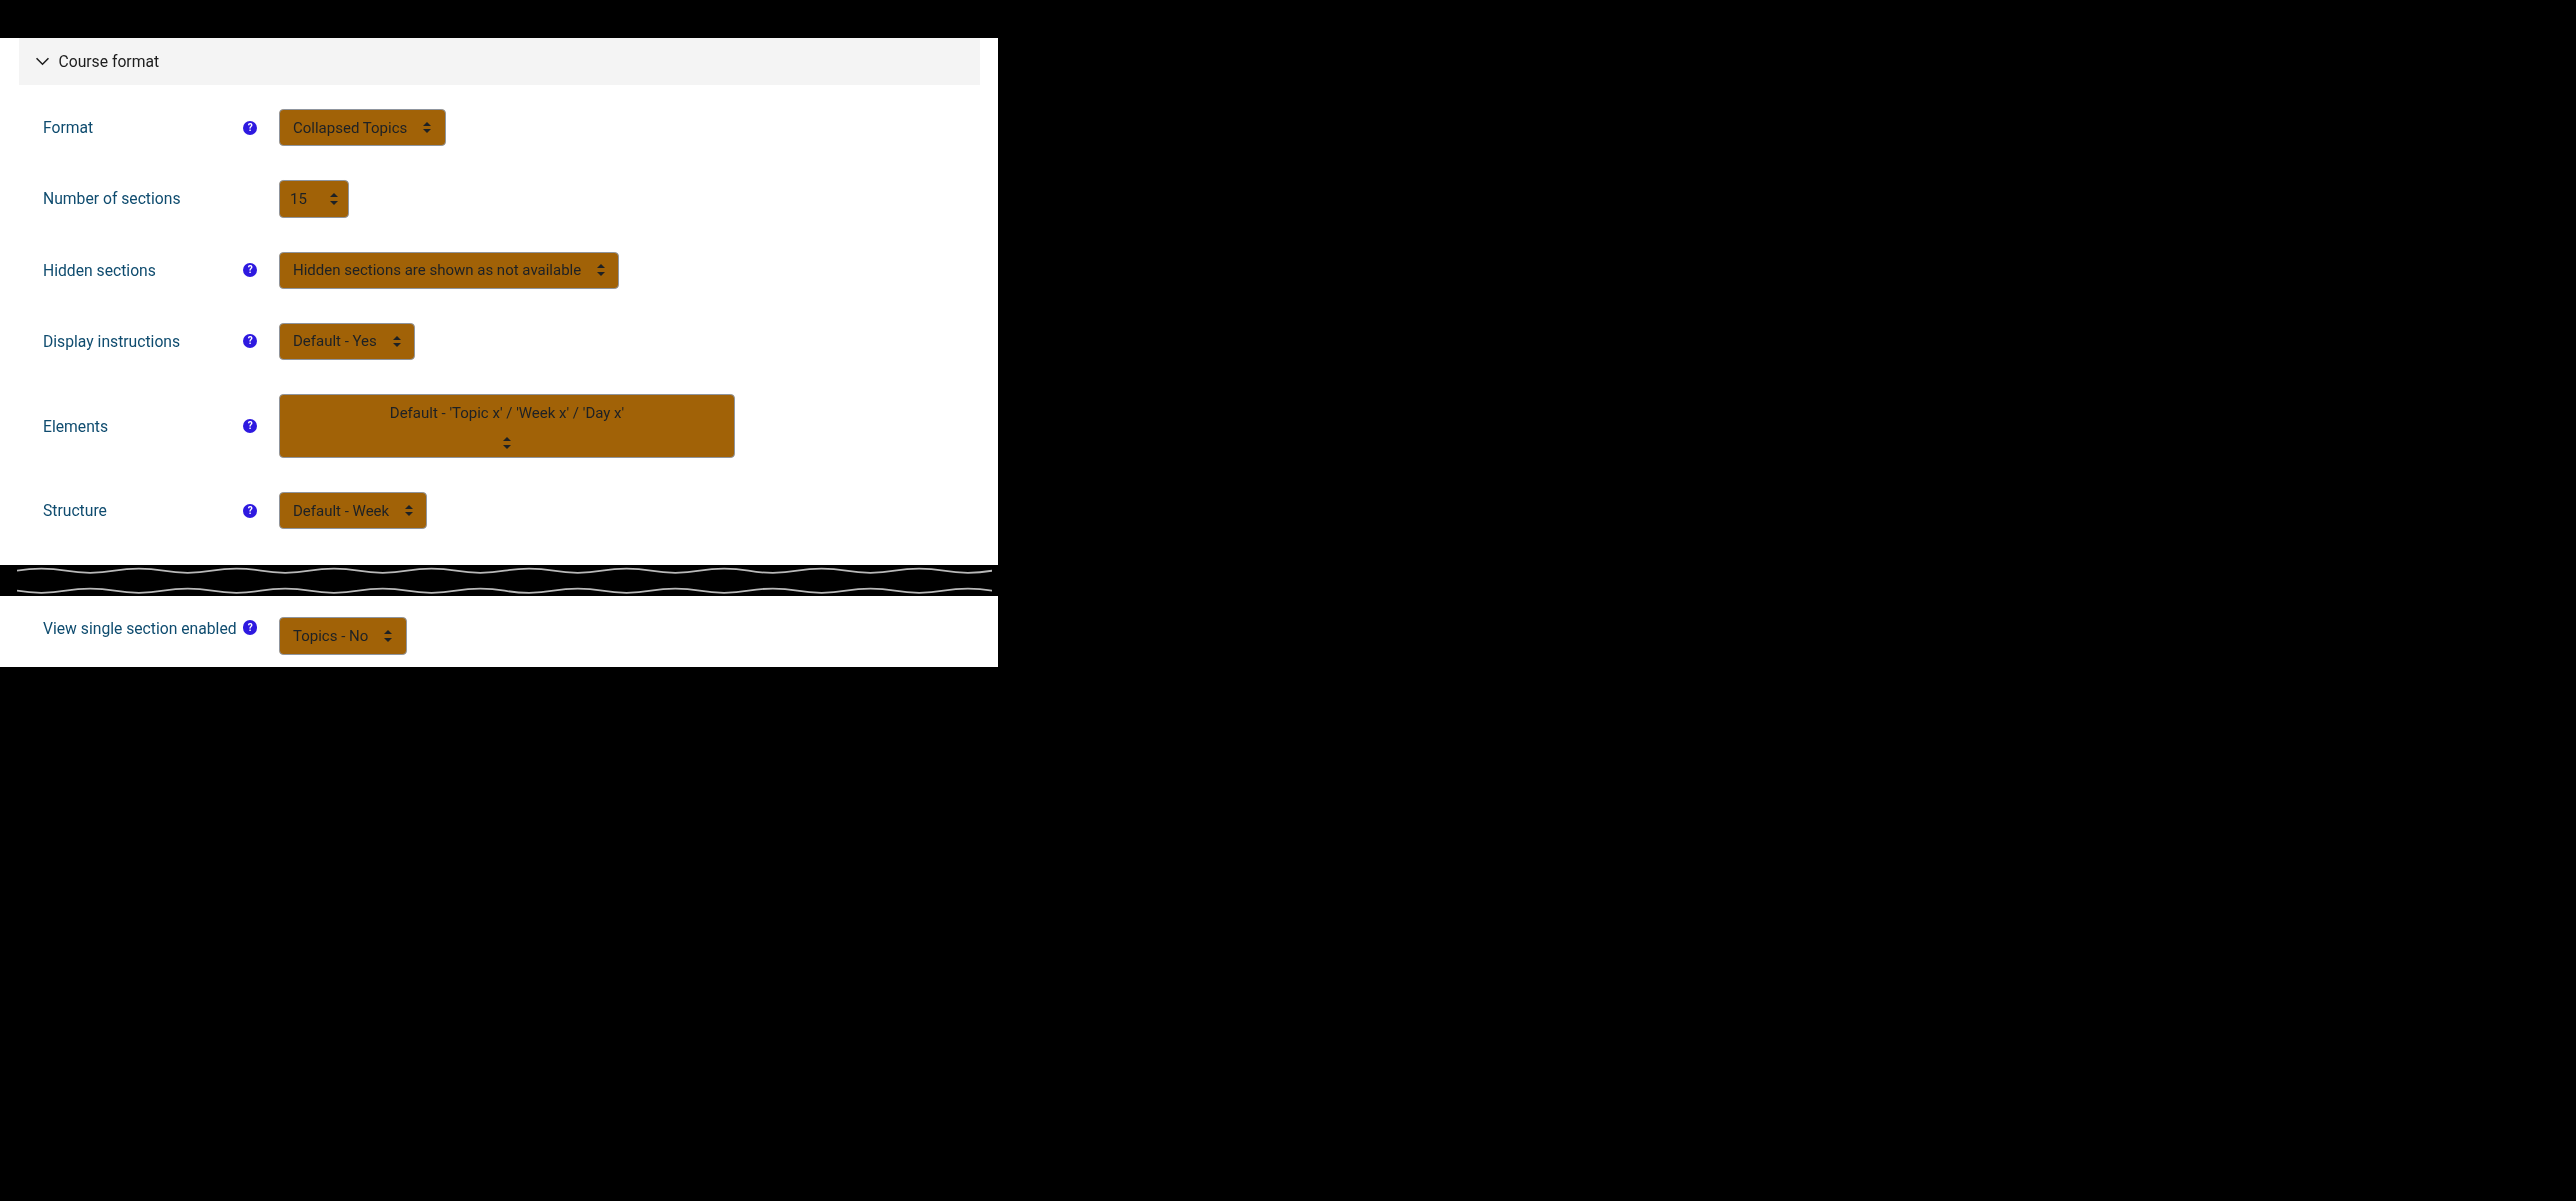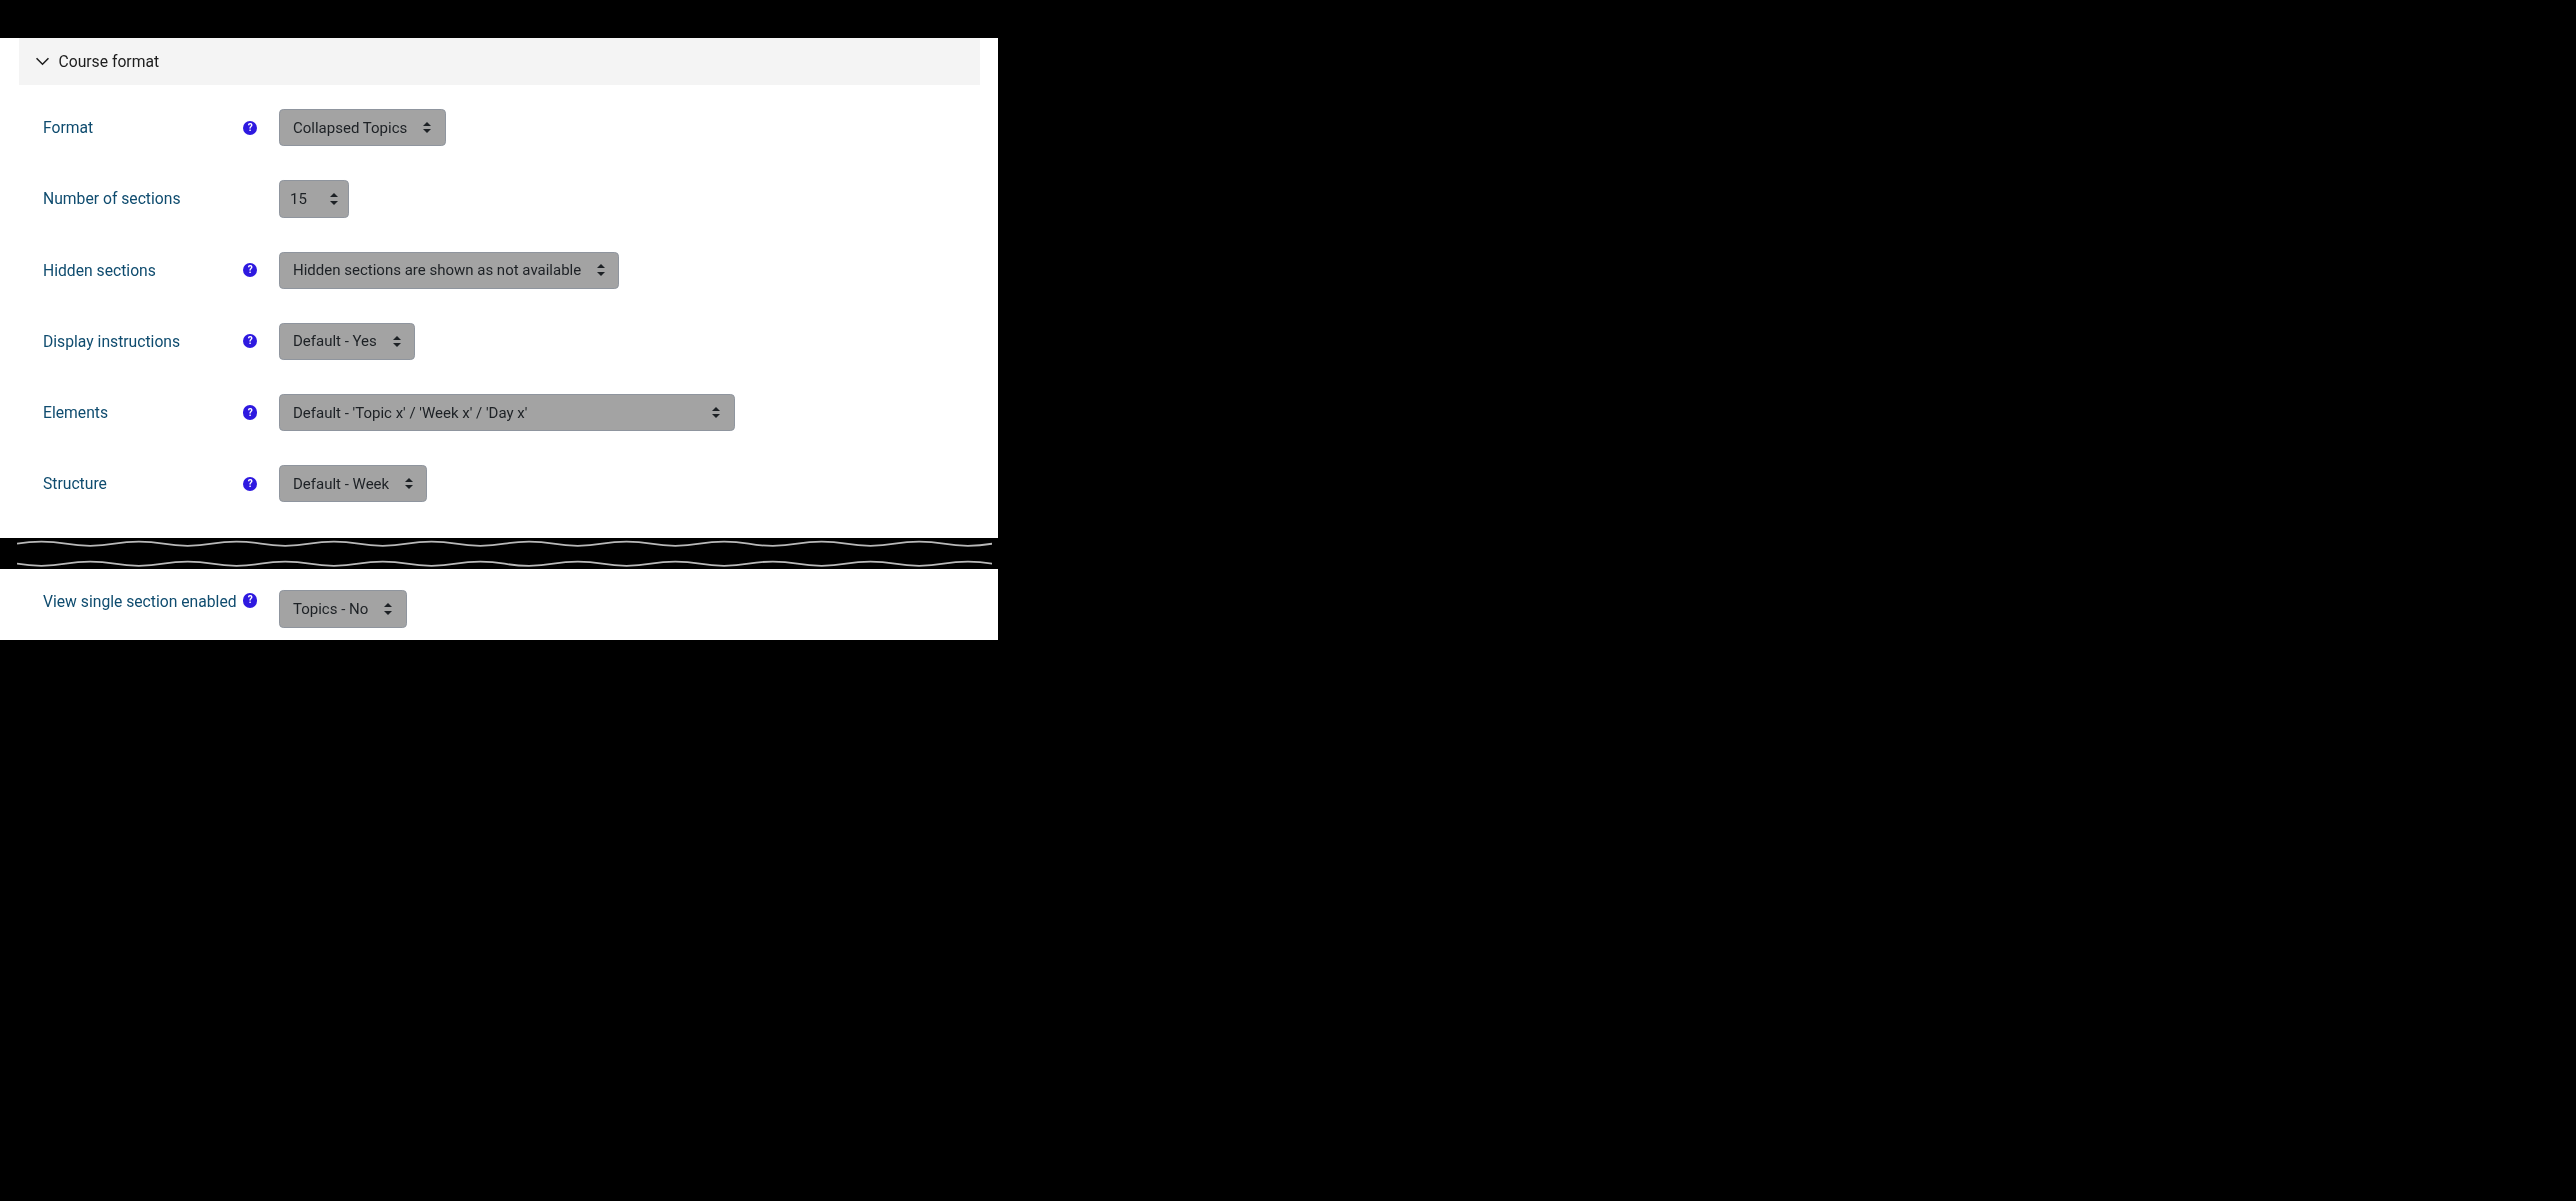--- a/index.html
+++ b/index.html
@@ -87,30 +87,30 @@
   }
 
   
   .select {
     display: inline-flex;
     align-items: center;
     border: 0.7px solid #8f959e;
     border-radius: 4.3px;
     padding: 8.6px 13px;
     gap: 15.7px;
-    background: #a3a3a3;
+    background: #a16207;
     font-size: 15px;
     color: #1d2125;
     cursor: pointer;
     white-space: nowrap;
   }
   .select.w-sm   { min-width: 57px; padding: 8.6px 10px; gap: 23px; }
   .select.w-md   { min-width: 157px; }
   .select.w-lg   { min-width: 328px; }
-  .select.w-xl   { min-width: 456px; justify-content: space-between; }
+  .select.w-xl   { min-width: 456px; justify-content: space-between; flex-direction: column; }
   .select.w-md2  { min-width: 143px; }
   .select.w-no   { min-width: 107px; }
 
   
   .caret {
     display:inline-block; width:8.6px; height:11.4px; position:relative;
   }
   .caret::before, .caret::after {
     content:""; position:absolute; left:0;
     border-left:4.3px solid transparent;

